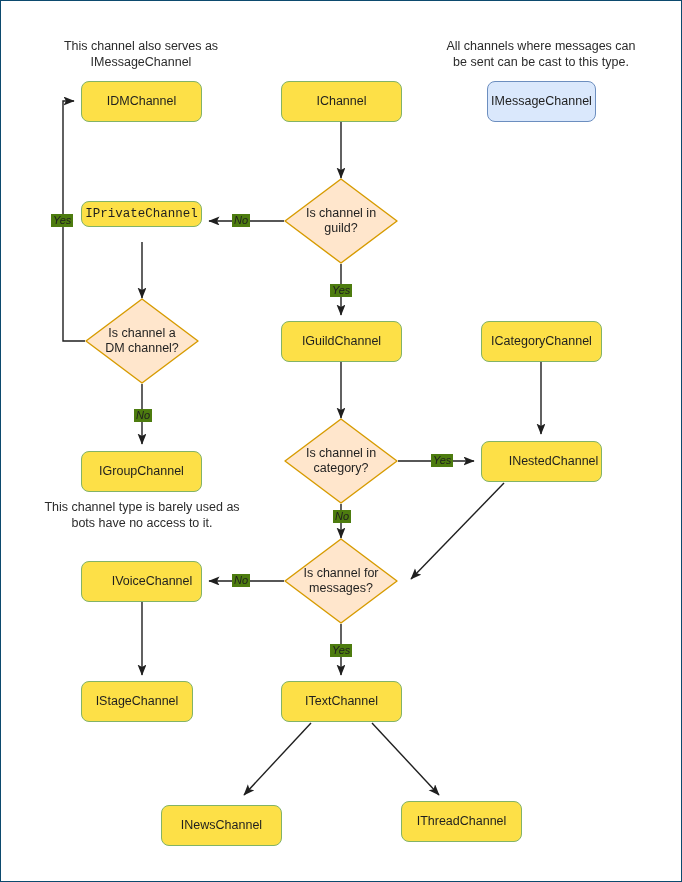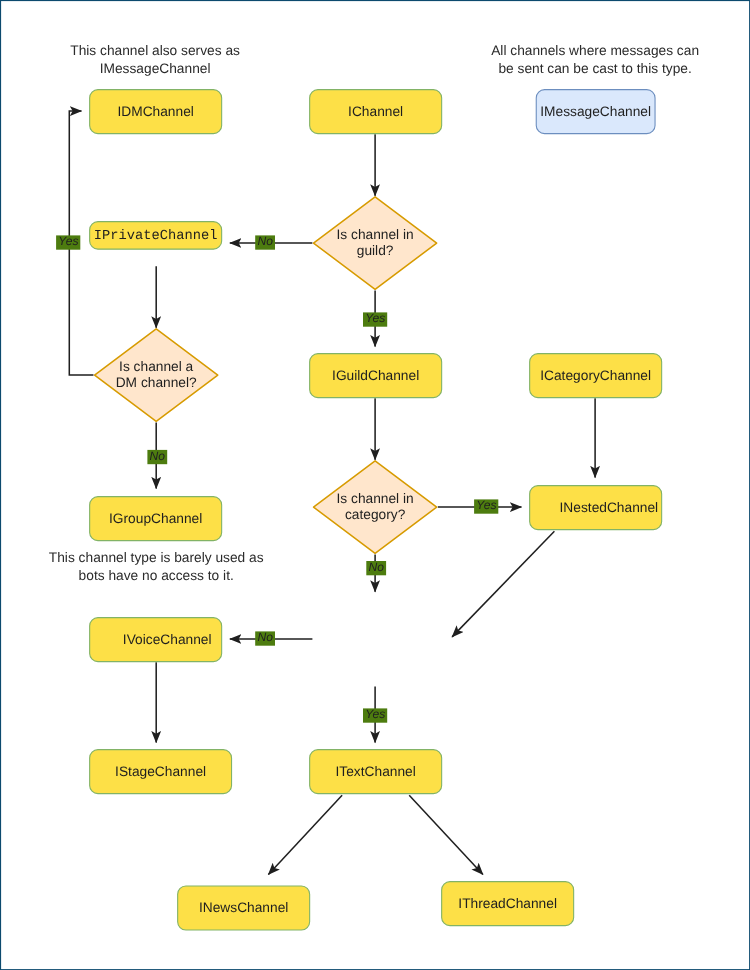--- a/index.html
+++ b/index.html
@@ -204,21 +204,21 @@
   <div class="node green" style="left:280px; top:320px; width:121px; height:41px;">IGuildChannel</div>
 
   <div class="node green" style="left:480px; top:320px; width:121px; height:41px;">ICategoryChannel</div>
 
   <div class="node green" style="left:80px; top:450px; width:121px; height:41px;">IGroupChannel</div>
 
   <div class="node green" style="left:480px; top:440px; width:121px; height:41px;padding-left:24px;">INestedChannel</div>
 
   <div class="node green" style="left:80px; top:560px; width:121px; height:41px;padding-left:21px;">IVoiceChannel</div>
 
-  <div class="node green" style="left:80px; top:680px; width:130px; height:41px;">IStageChannel</div>
+  <div class="node green" style="left:80px; top:680px; width:112px; height:41px;">IStageChannel</div>
 
   <div class="node green" style="left:280px; top:680px; width:121px; height:41px;">ITextChannel</div>
 
   <div class="node green" style="left:160px; top:804px; width:121px; height:41px;">INewsChannel</div>
 
   <div class="node green" style="left:400px; top:800px; width:121px; height:41px;">IThreadChannel</div>
 
   <div class="diamond-wrap" style="left:283px; top:177px; width:114px; height:86px;">
     <svg width="114" height="86" viewBox="0 0 114 86" xmlns="http://www.w3.org/2000/svg">
       <path d="M57,1 L113,43 L57,85 L1,43 Z" fill="#ffe6cc" stroke="#d79b00" stroke-width="1.4" stroke-linejoin="round"></path>
@@ -236,20 +236,27 @@
   </div>
 
   <div class="diamond-wrap" style="left:283px; top:417px; width:114px; height:86px;">
     <svg width="114" height="86" viewBox="0 0 114 86" xmlns="http://www.w3.org/2000/svg">
       <path d="M57,1 L113,43 L57,85 L1,43 Z" fill="#ffe6cc" stroke="#d79b00" stroke-width="1.4" stroke-linejoin="round"></path>
     </svg>
     <div class="diamond-label">Is channel in
 category?</div>
   </div>
 
+  <div class="diamond-wrap" style="left:283px; top:537px; width:114px; height:86px;">
+    <svg width="114" height="86" viewBox="0 0 114 86" xmlns="http://www.w3.org/2000/svg">
+      <path d="M57,1 L113,43 L57,85 L1,43 Z" fill="#ffe6cc" stroke="#d79b00" stroke-width="1.4" stroke-linejoin="round"></path>
+    </svg>
+    <div class="diamond-label">Is channel for
+messages?</div>
+  </div>
 
   <div class="edge-label" style="left:50px; top:213px;">Yes</div>
 
   <div class="edge-label" style="left:231px; top:213px;">No</div>
 
   <div class="edge-label" style="left:329px; top:283px;">Yes</div>
 
   <div class="edge-label" style="left:133px; top:408px;">No</div>
 
   <div class="edge-label" style="left:430px; top:453px;">Yes</div>

